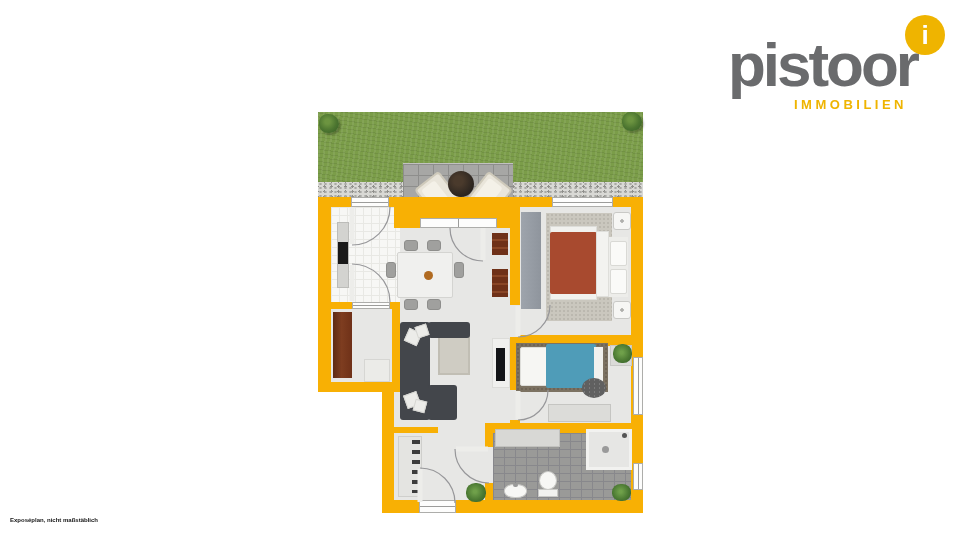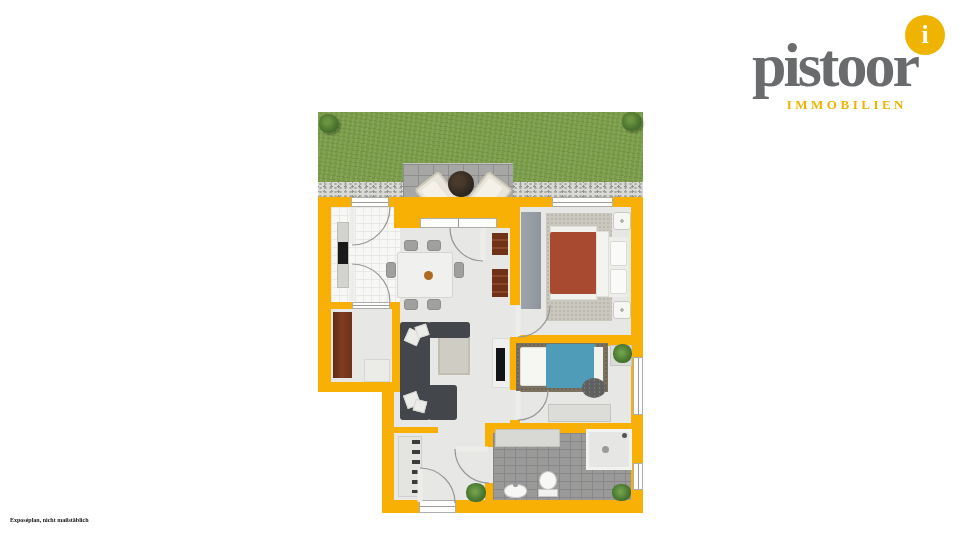--- a/index.html
+++ b/index.html
@@ -1,17 +1,17 @@
 <!DOCTYPE html>
 <html style="--wall: #F8B004; --logo-gray: #6A6B6D; --logo-yellow: #EFB400; --floor: #E7E7E5; --bed1-blanket: #A84A2F; --bed2-blanket: #4F9CB8; --sofa: #43464B; --wood: #6F3118;"><head>
 <meta charset="utf-8">
 <style>
   html,body{margin:0;padding:0;background:#fff;}
   .stage{position:relative;width:960px;height:540px;background:#fff;overflow:hidden;
-         font-family:Liberation Serif, serif;}
+         font-family:Liberation Sans, sans-serif;}
   .abs{position:absolute;}
 
   
   .logo-word{top:34px;right:43px;font-size:62px;font-weight:bold;line-height:1;
              letter-spacing:-3px;color:var(--logo-gray,#6A6B6D);}
   .logo-sub{top:97px;right:53px;font-size:13px;font-weight:bold;letter-spacing:3.5px;
             color:var(--logo-yellow,#EFB400);}
   .logo-badge{top:15px;right:15px;width:40px;height:40px;border-radius:50%;
               background:var(--logo-yellow,#EFB400);color:#fff;font-size:26px;font-weight:bold;
               text-align:center;line-height:40px;}

